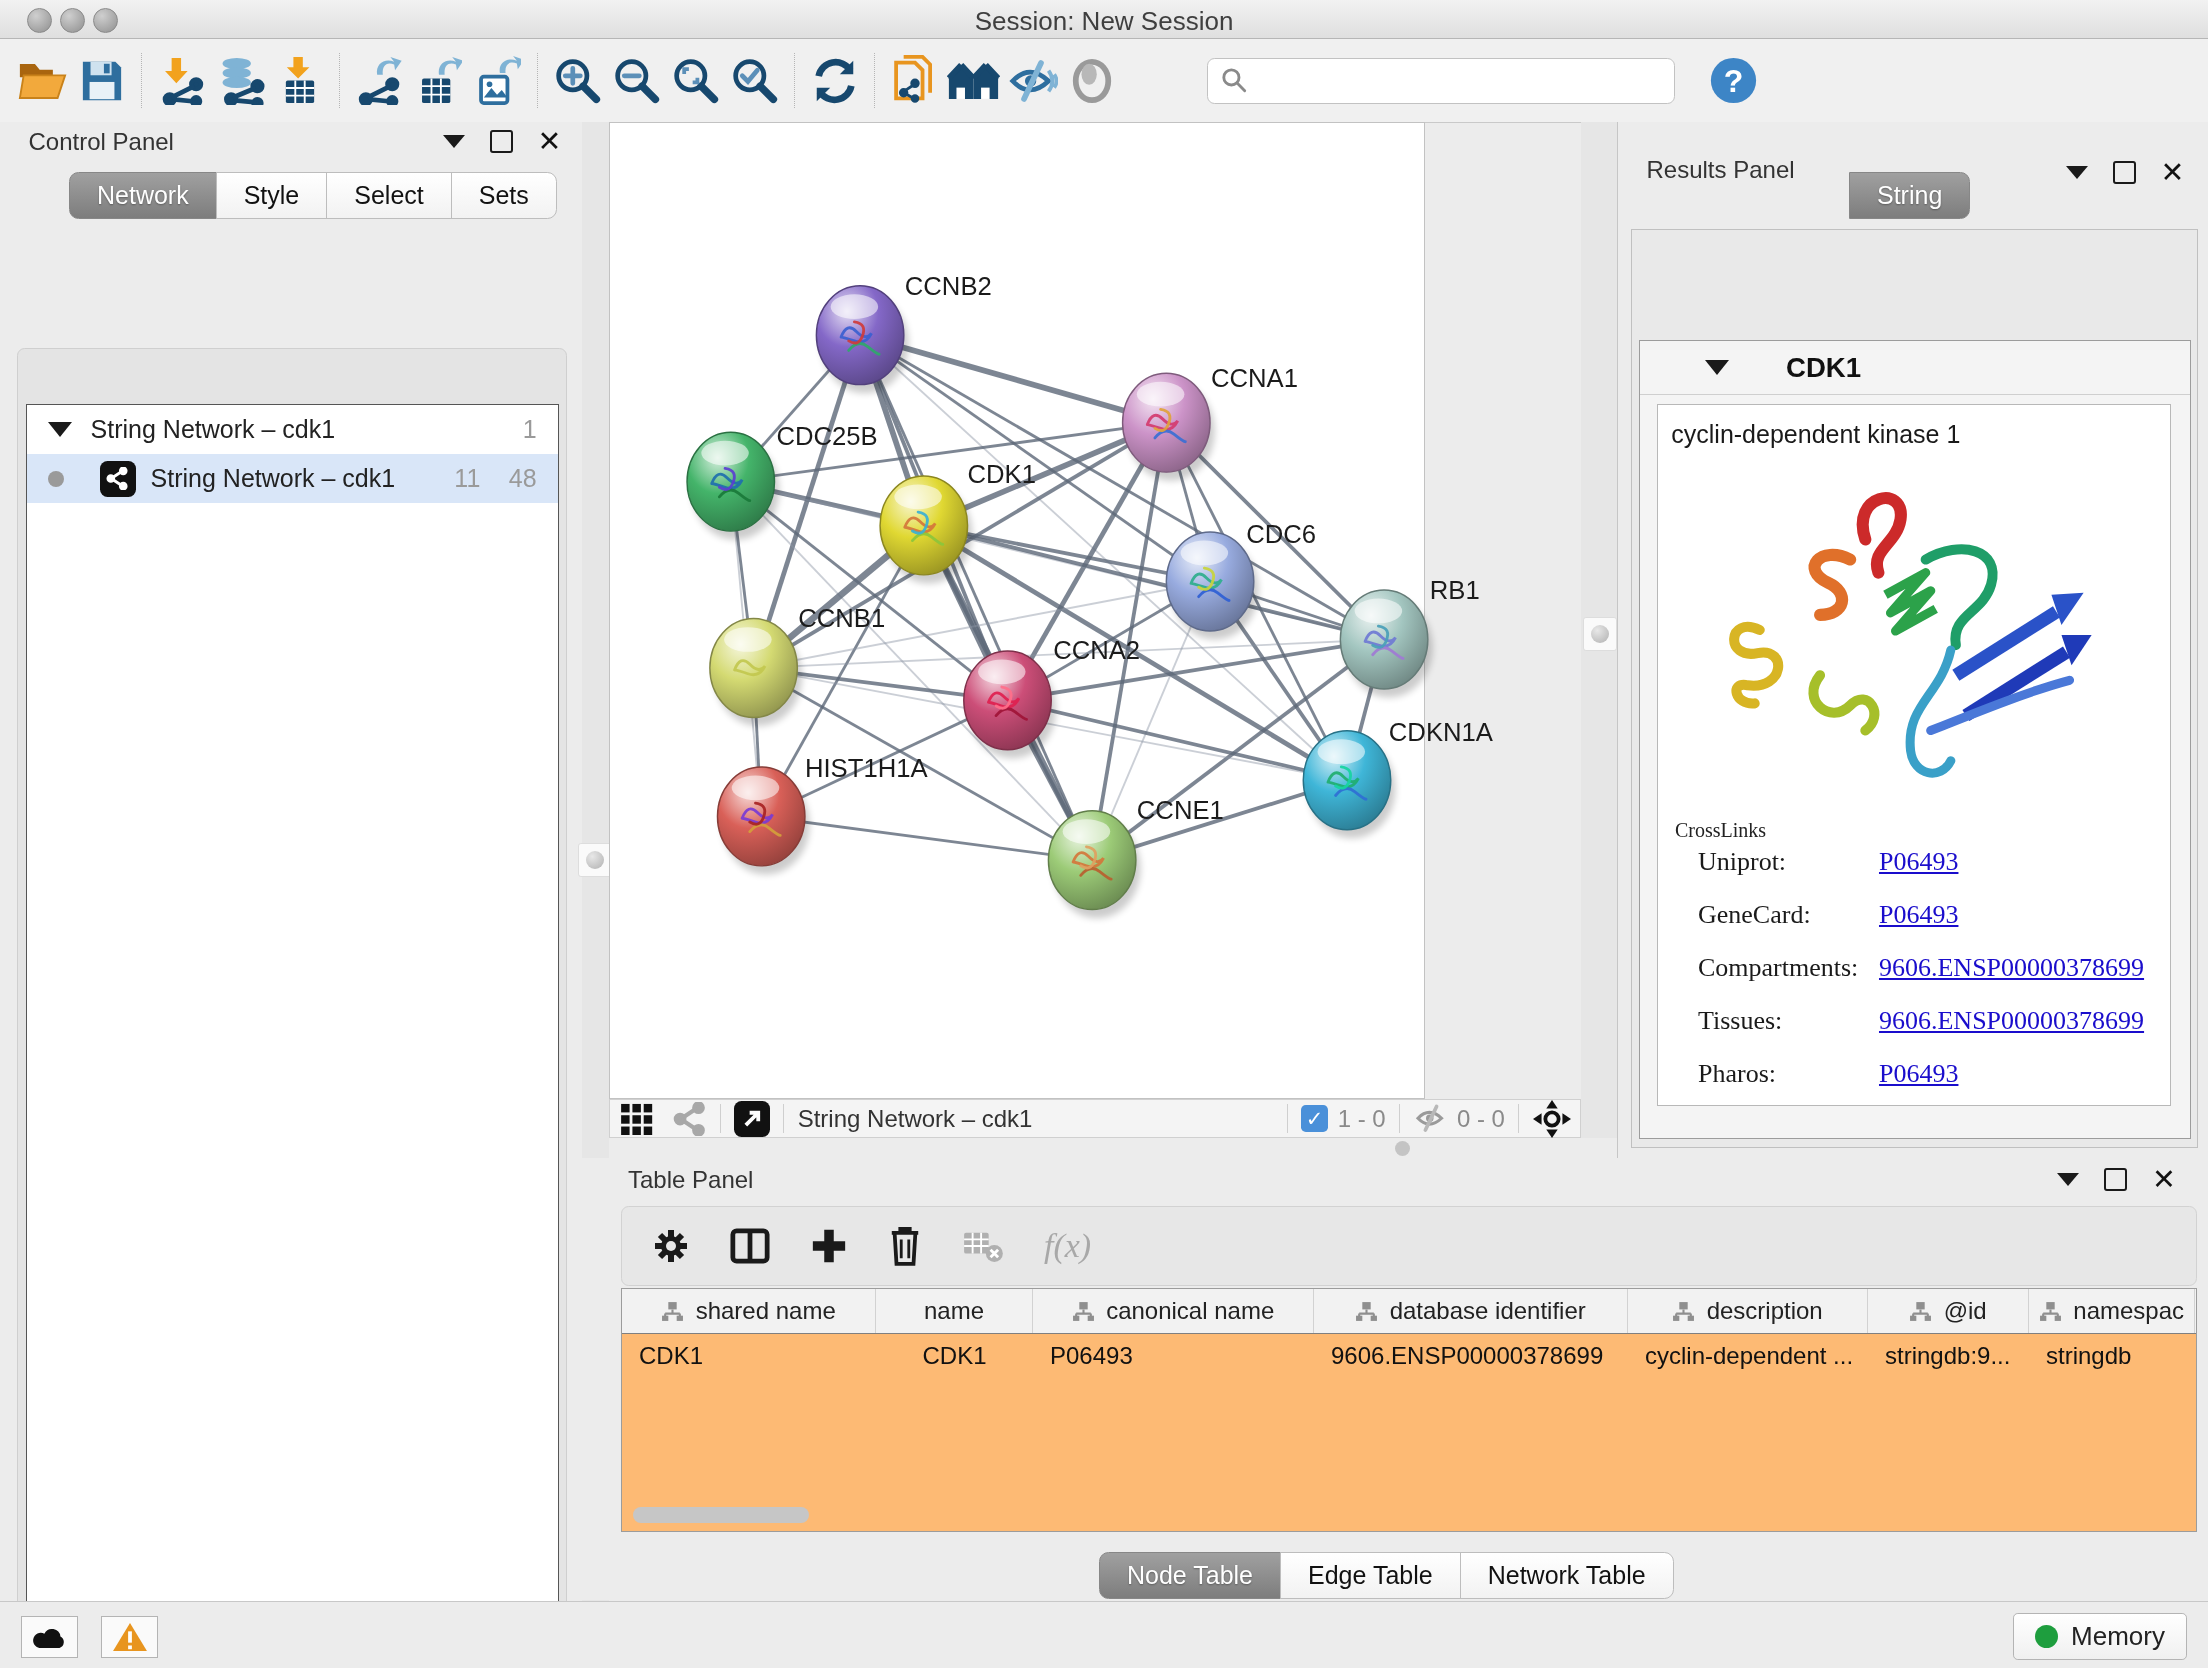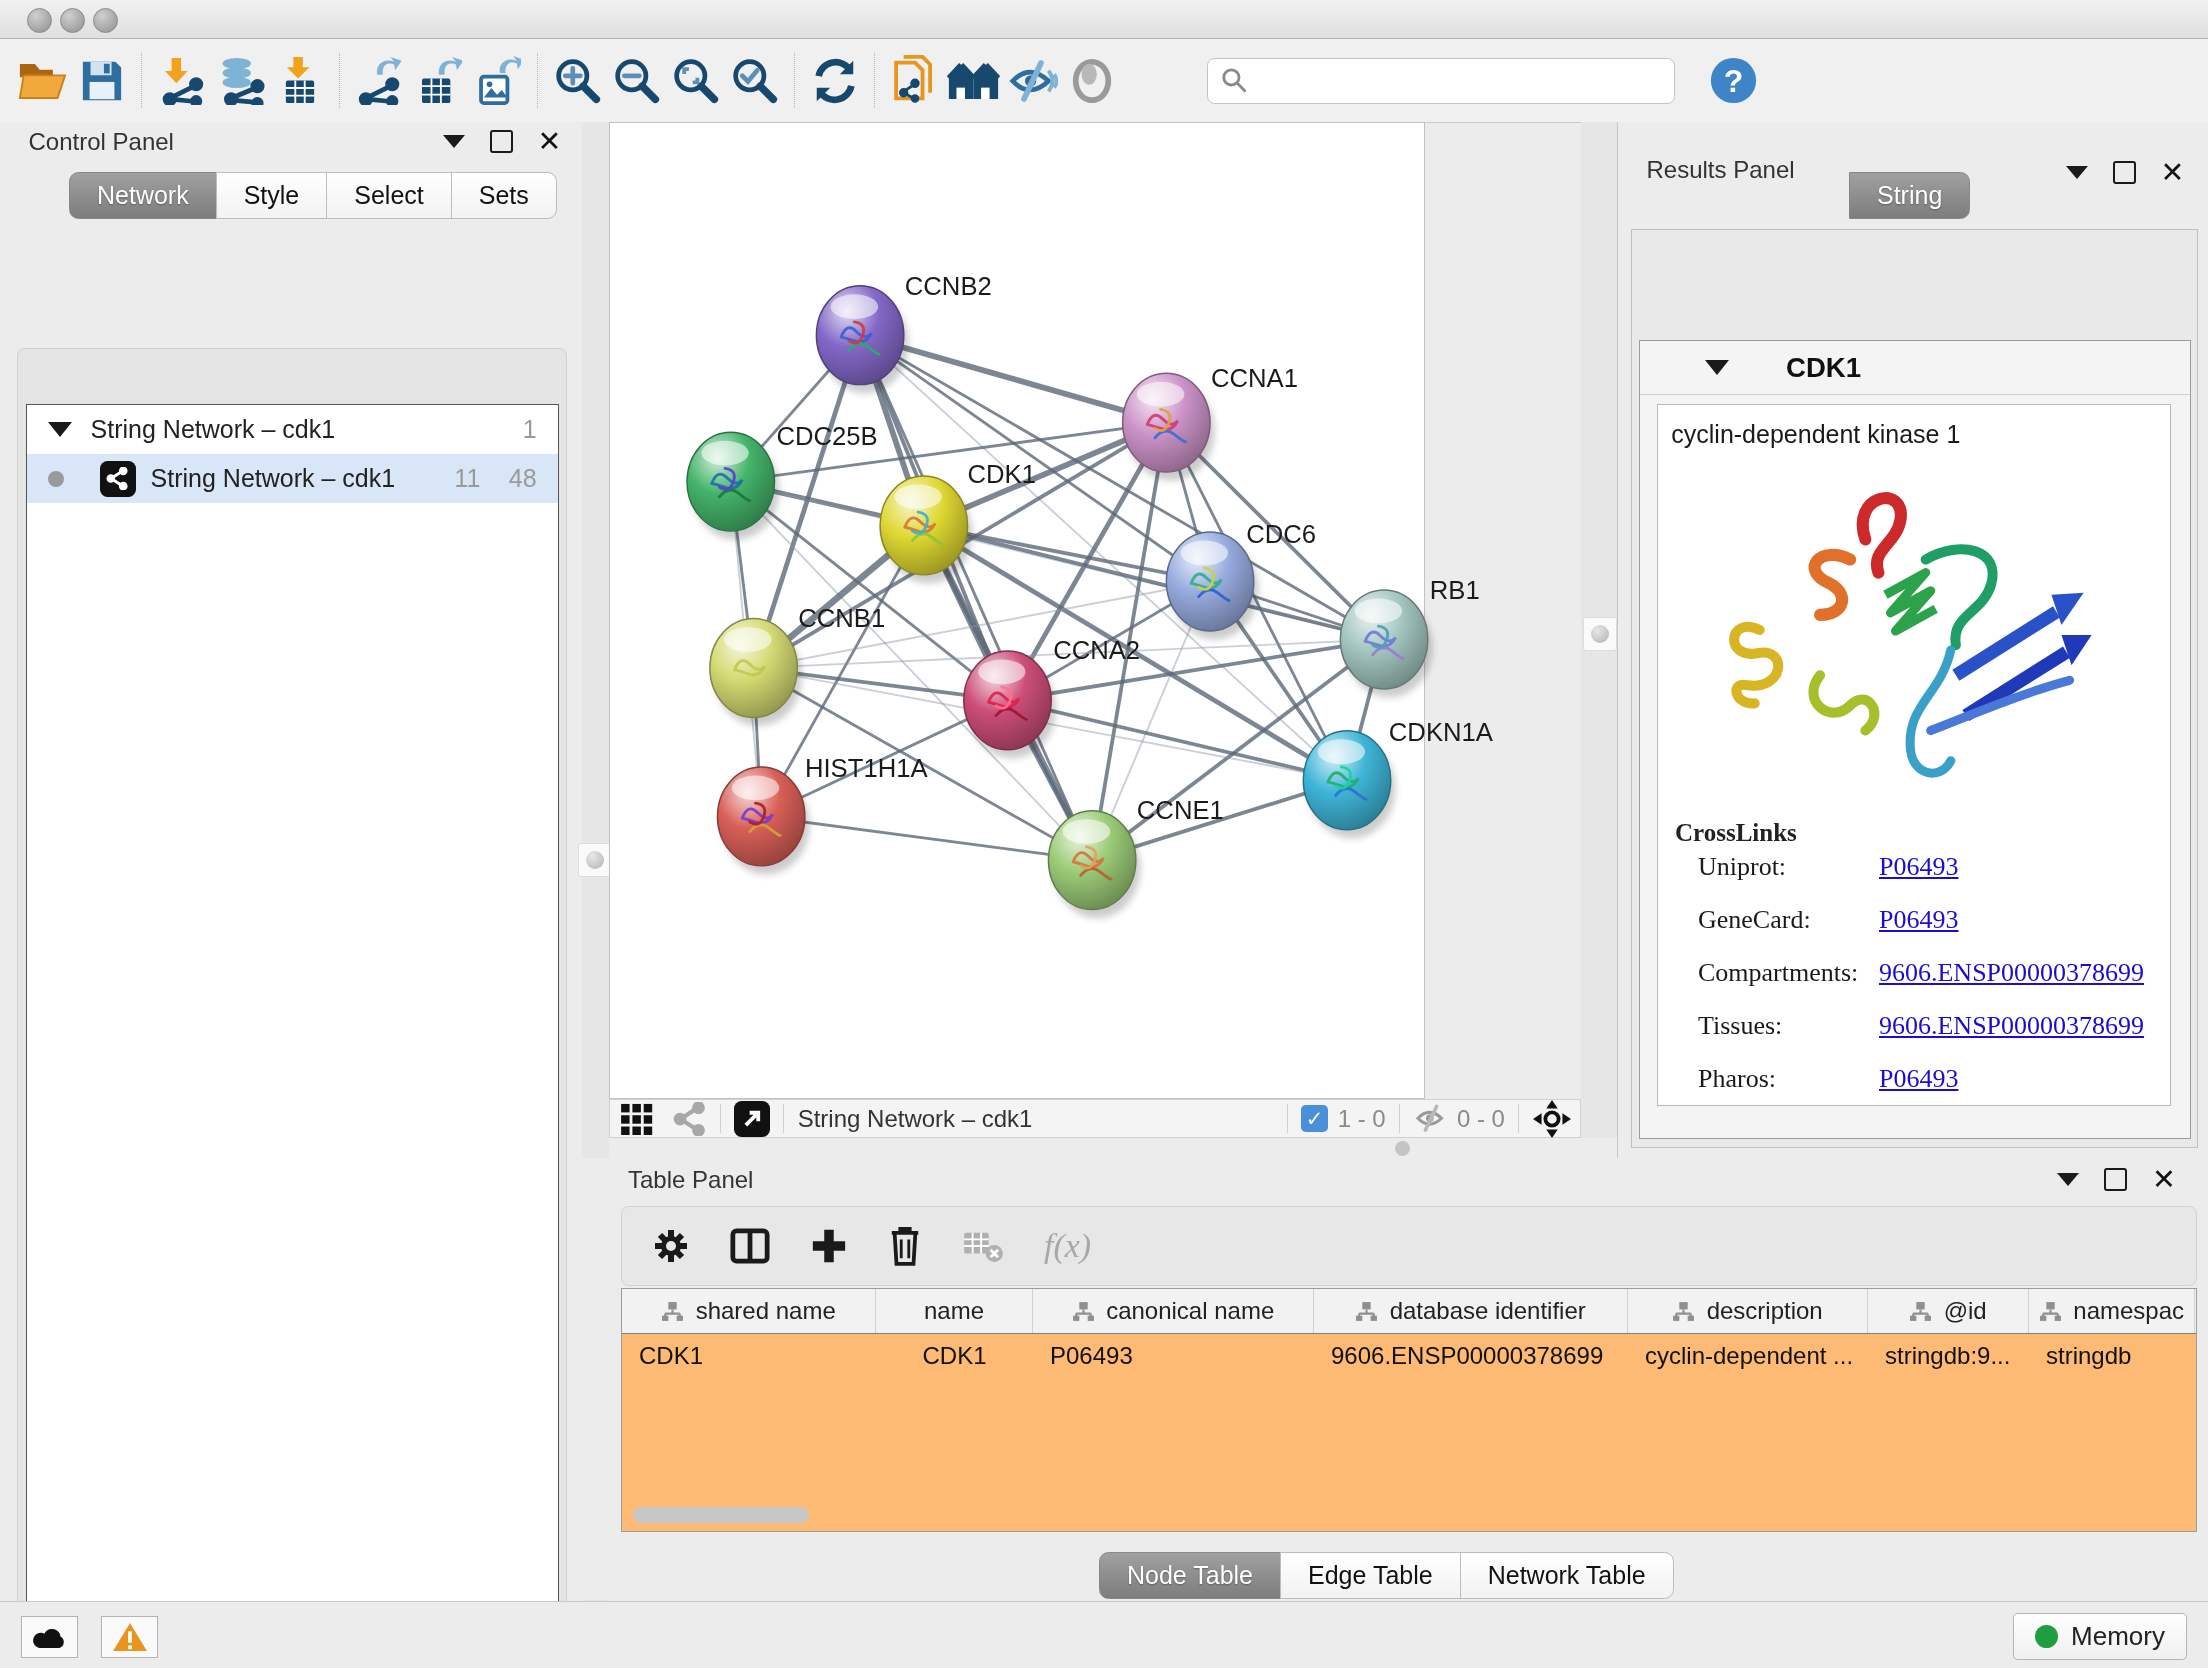--- a/index.html
+++ b/index.html
@@ -48,21 +48,21 @@
   
   #results{left:1617px;top:122px;width:592px;height:1037px;background:#ececec;border-left:1px solid #c6c6c6;box-sizing:border-box;}
   #res-outer{position:absolute;left:13.3px;top:107px;width:565px;height:917px;background:#e9e9e9;border:1px solid #c0c0c0;}
   #expbox{position:absolute;left:4.8px;top:7.6px;width:554px;height:97px;background:#ebebeb;border:1px solid #cacaca;display:flex;align-items:center;justify-content:center;gap:34px;}
   .wbtn{background:linear-gradient(#ffffff,#f3f3f3);border:1px solid #c4c4c4;border-radius:8.6px;font-size:25px;padding:9.5px 28.5px;color:#111;}
   #entry{position:absolute;left:6.7px;top:110px;width:550px;height:797px;background:#f4f4f4;border:1.9px solid #9c9c9c;}
   #entry-head{height:53px;border-bottom:1px solid #cfcfcf;display:flex;align-items:center;}
   #entry-name{font-size:27.6px;font-weight:bold;color:#111;}
   #entry-body{position:absolute;left:17px;top:63px;width:512px;height:700px;background:#fff;border:1px solid #b8b8b8;overflow:hidden;}
   #entry-desc{font-size:25px;color:#1a1a1a;margin:15px 0 0 13.3px;}
-  .xl-title{font-family:"Liberation Serif",serif;font-weight:bold;font-size:25px;margin:9.5px 0 5.7px 17px;}
+  .xl-title{font-family:"Liberation Serif",serif;font-weight:normal;font-size:20px;margin:9.5px 0 5.7px 17px;}
   .xl-row{display:flex;font-family:"Liberation Serif",serif;font-size:26px;margin:0 0 23px 40px;}
   .xl-label{width:181px;color:#1a1a1a;flex:0 0 auto;}
   .xl-link{color:#1a0dcc;text-decoration:underline;}
   
   #tablepanel{left:582px;top:1158px;width:1626px;height:442px;background:#ececec;}
   #tp-toolbar{position:absolute;left:39px;top:48px;width:1576px;height:80px;background:#e7e7e7;border:1px solid #d2d2d2;border-radius:7.6px;display:flex;align-items:center;gap:40px;padding-left:30px;box-sizing:border-box;}
   #tbl{position:absolute;left:39px;top:130px;width:1576px;height:244px;background:#fdba74;border:1.9px solid #9c9c9c;box-sizing:border-box;}
   #thead{display:flex;height:44px;background:#f2f2f2;border-bottom:1.9px solid #808080;}
   .th{display:flex;align-items:center;justify-content:center;gap:11.4px;font-size:24px;color:#222;border-right:1px solid #d2d2d2;box-sizing:border-box;overflow:hidden;white-space:nowrap;}
   #trowdata{display:flex;height:44px;}
@@ -80,20 +80,21 @@
 </style>
 </head>
 <body>
 
 <div id="win">
 
   <div id="titlebar" class="abs">
     <span class="tlight" style="left:27px"></span>
     <span class="tlight" style="left:60px"></span>
     <span class="tlight" style="left:93px"></span>
+    <div id="wtitle">Session: New Session</div>
   </div>
 
   <div id="toolbar" class="abs">
     <div style="width:13.3px"></div>
     <div class="tbtn">
       <svg width="49" height="42" viewBox="0 0 52 44">
           <path d="M2 4 h16 l5 6 h14 v8 H2z" fill="#a9650f"></path>
           <path d="M6 16 h44 l-8 24 H2z" fill="#f2a93c" stroke="#c9821a" stroke-width="2"></path>
         </svg>
     </div>

